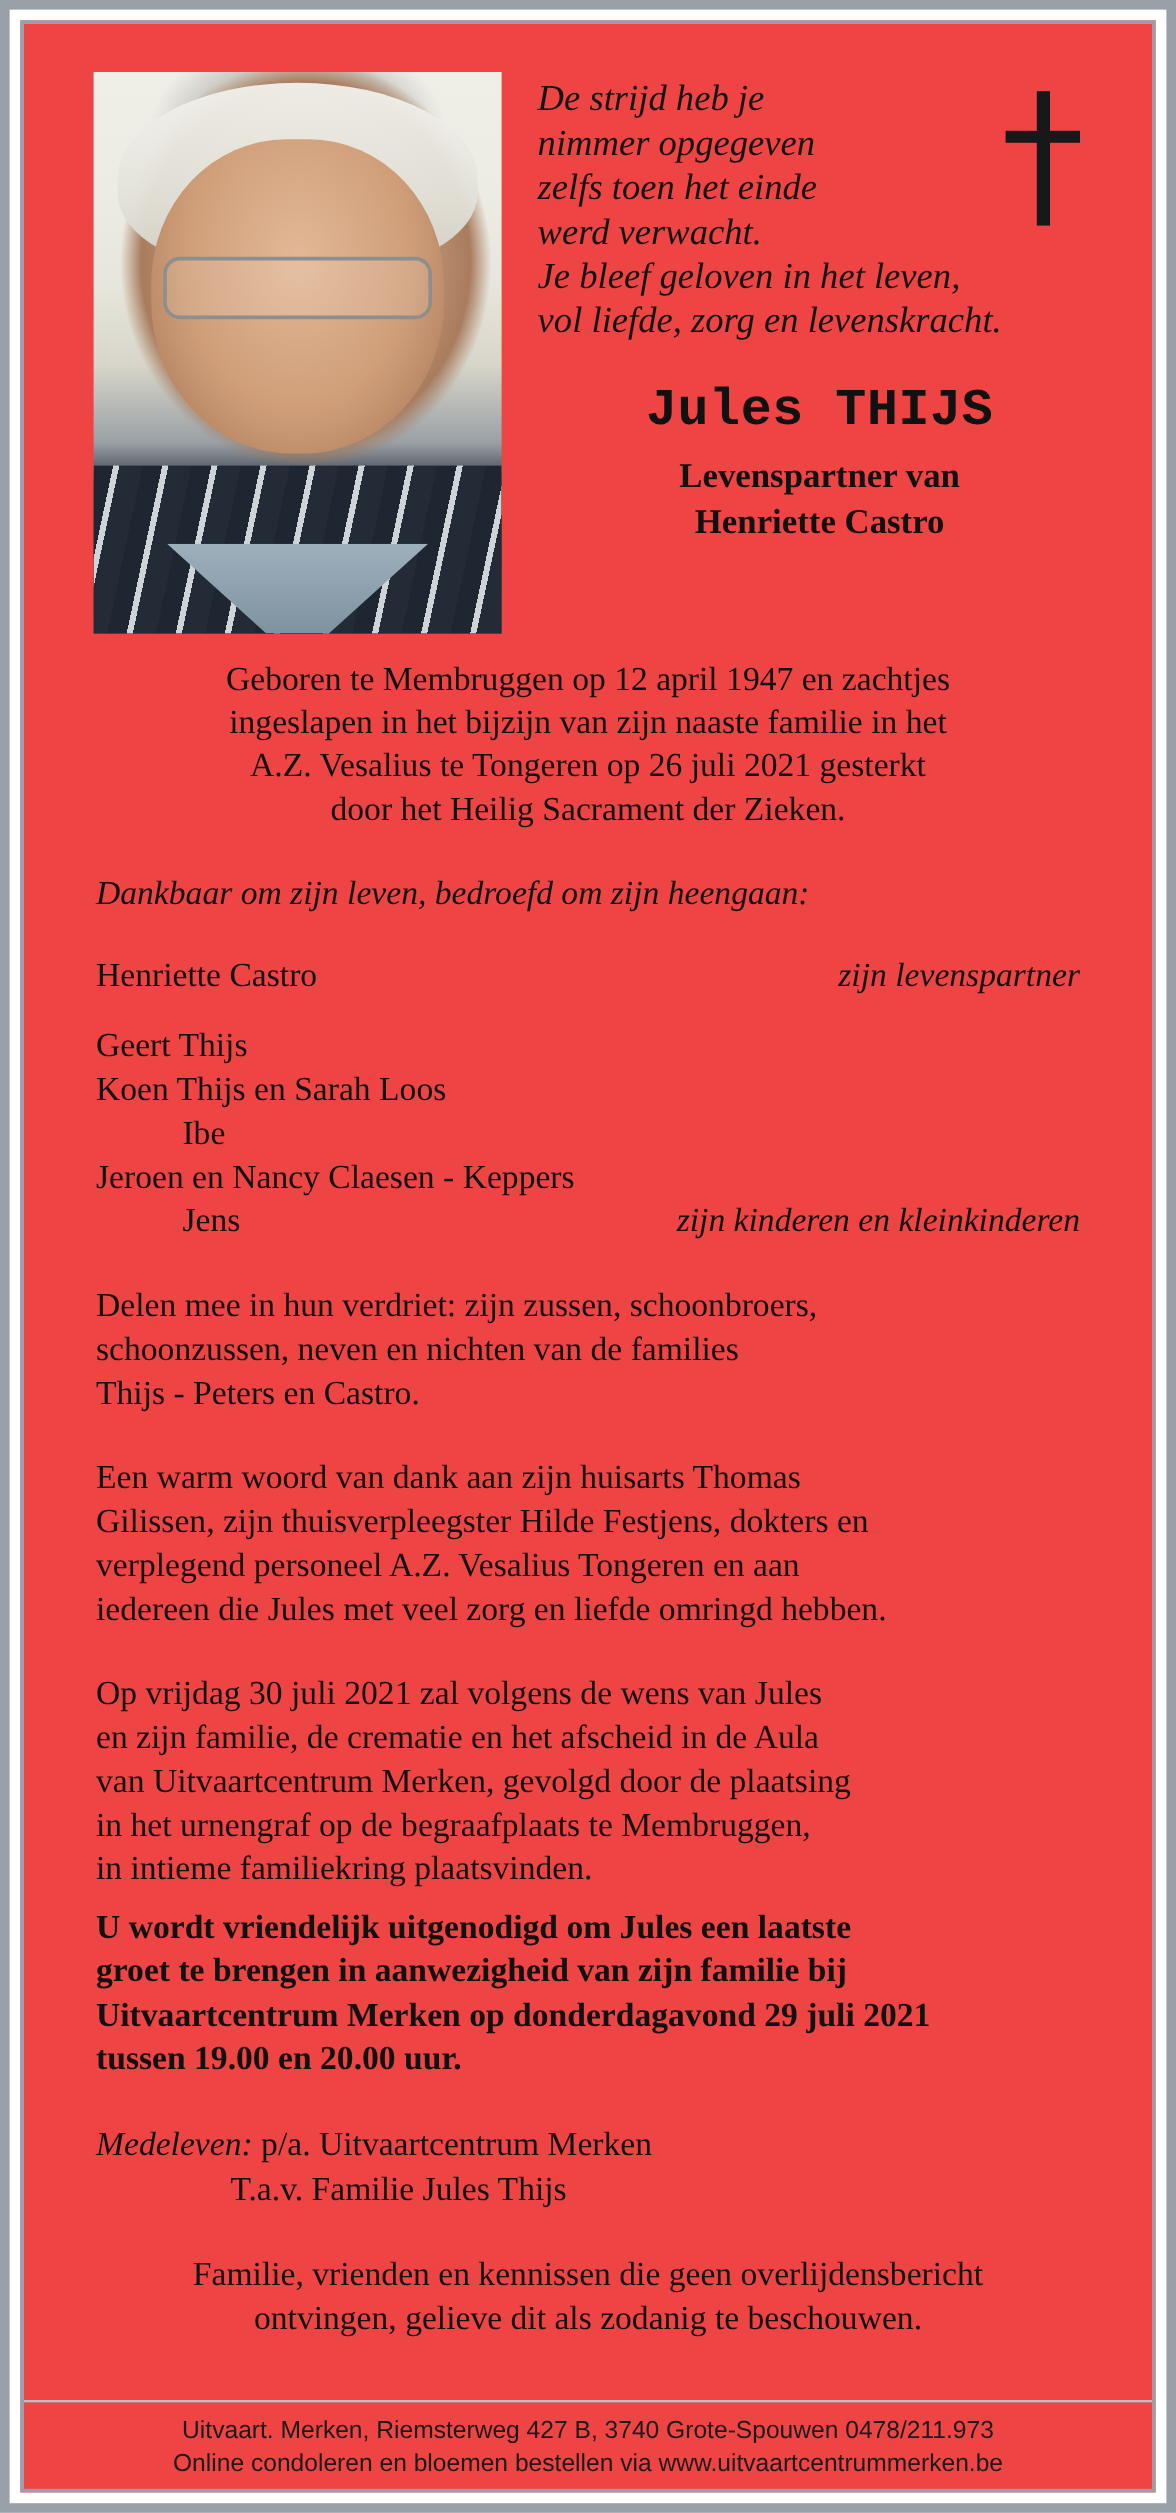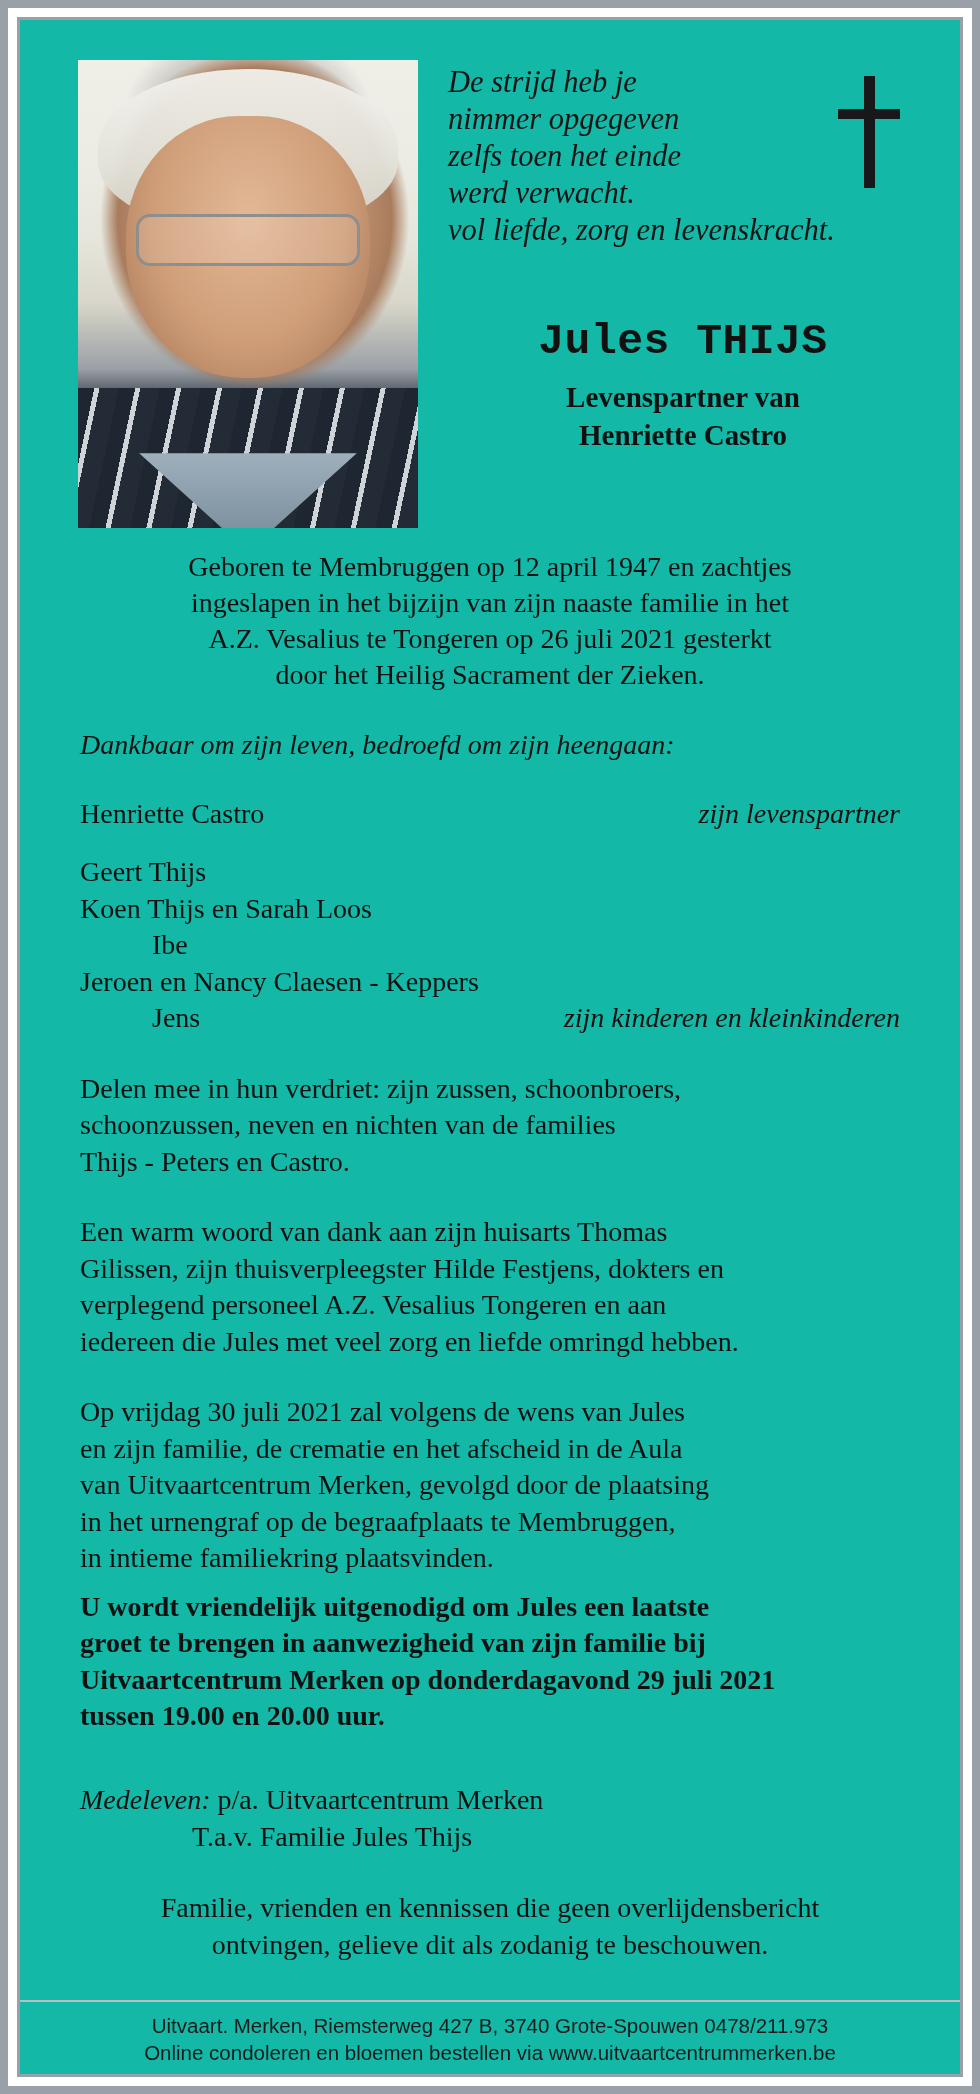--- a/index.html
+++ b/index.html
@@ -20,21 +20,21 @@
     left: 0; top: 0;
     width: 980px; height: 2094px;
     background: #ffffff;
     border: 8px solid #9aa0a8;
     padding: 9px;
   }
   .inner-frame {
     width: 100%;
     height: 100%;
     border: 3px solid #9aa0a8;
-    background: #14b8a6;
+    background: #ef4444;
     padding: 0;
     position: relative;
     overflow: hidden;
   }
 
   .card {
     position: relative;
     width: 100%;
     height: 100%;
     padding: 26px 38px 0 38px;
@@ -194,21 +194,21 @@
   .fam-gap { height: 22px; }
 
   .closing {
     text-align: center;
     font-size: 28px;
     line-height: 37px;
     margin-top: 34px;
   }
   .closing div { white-space: nowrap; text-align: center; }
 
-  .medeleven { margin-top: 46px; font-size: 28px; line-height: 37px; }
+  .medeleven { margin-top: 34px; font-size: 28px; line-height: 37px; }
   .medeleven .lead { font-style: italic; }
   .medeleven .second { padding-left: 112px; }
 
   
   .footer {
     position: absolute;
     left: 0;
     bottom: 8px;
     width: 100%;
     padding: 10px 26px 0 26px;
@@ -241,20 +241,21 @@
         <div class="cross-icon">
           <div class="v"></div>
           <div class="h"></div>
         </div>
 
         <div class="quote-block">
           <div class="quote-line">De strijd heb je</div>
           <div class="quote-line">nimmer opgegeven</div>
           <div class="quote-line">zelfs toen het einde</div>
           <div class="quote-line">werd verwacht.</div>
+          <div class="quote-line">Je bleef geloven in het leven,</div>
           <div class="quote-line">vol liefde, zorg en levenskracht.</div>
         </div>
 
         <div class="name-block">
           <div class="deceased-name">Jules THIJS</div>
           <div class="partner-label">Levenspartner van</div>
           <div class="partner-name">Henriette Castro</div>
         </div>
       </div>
 

